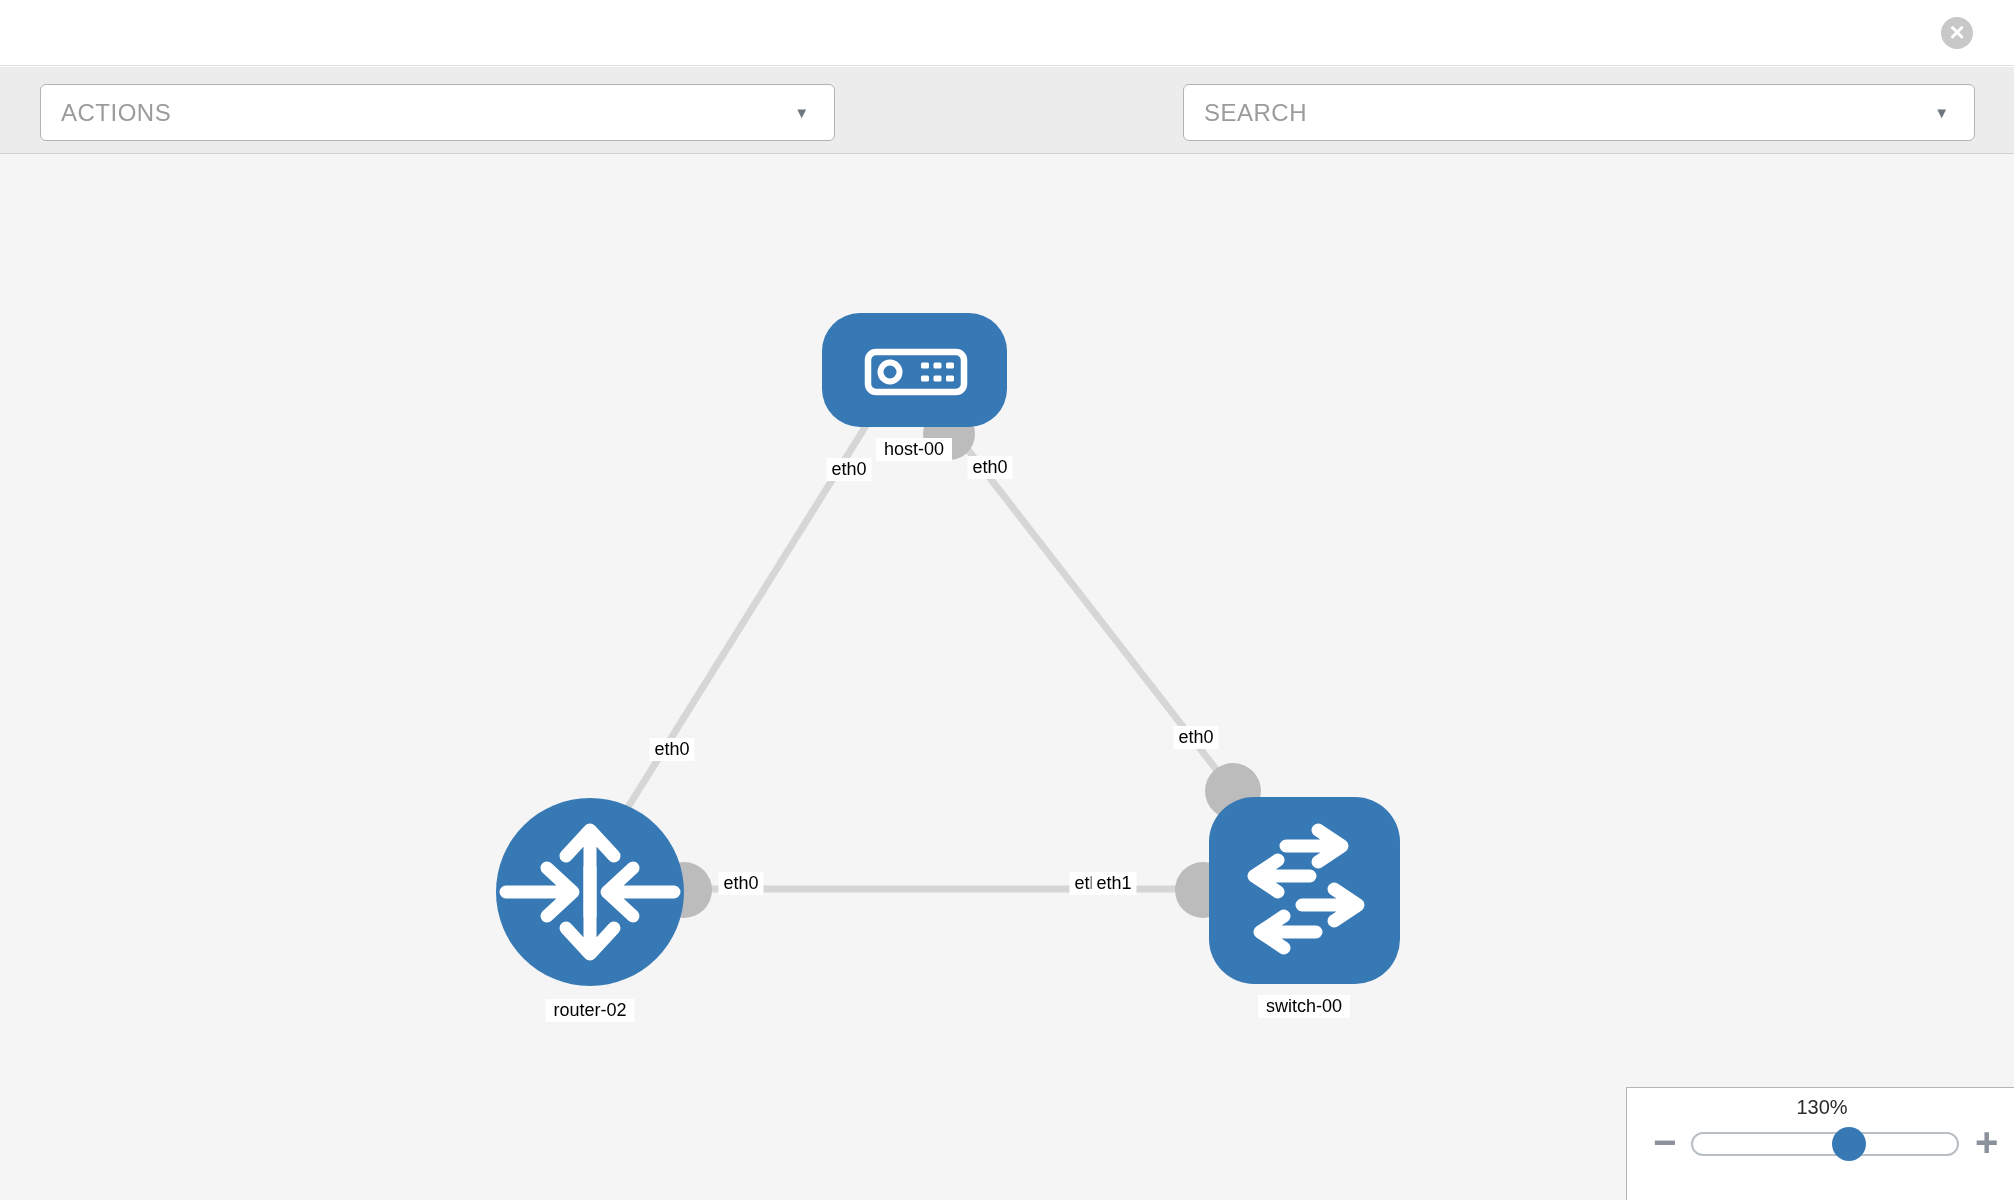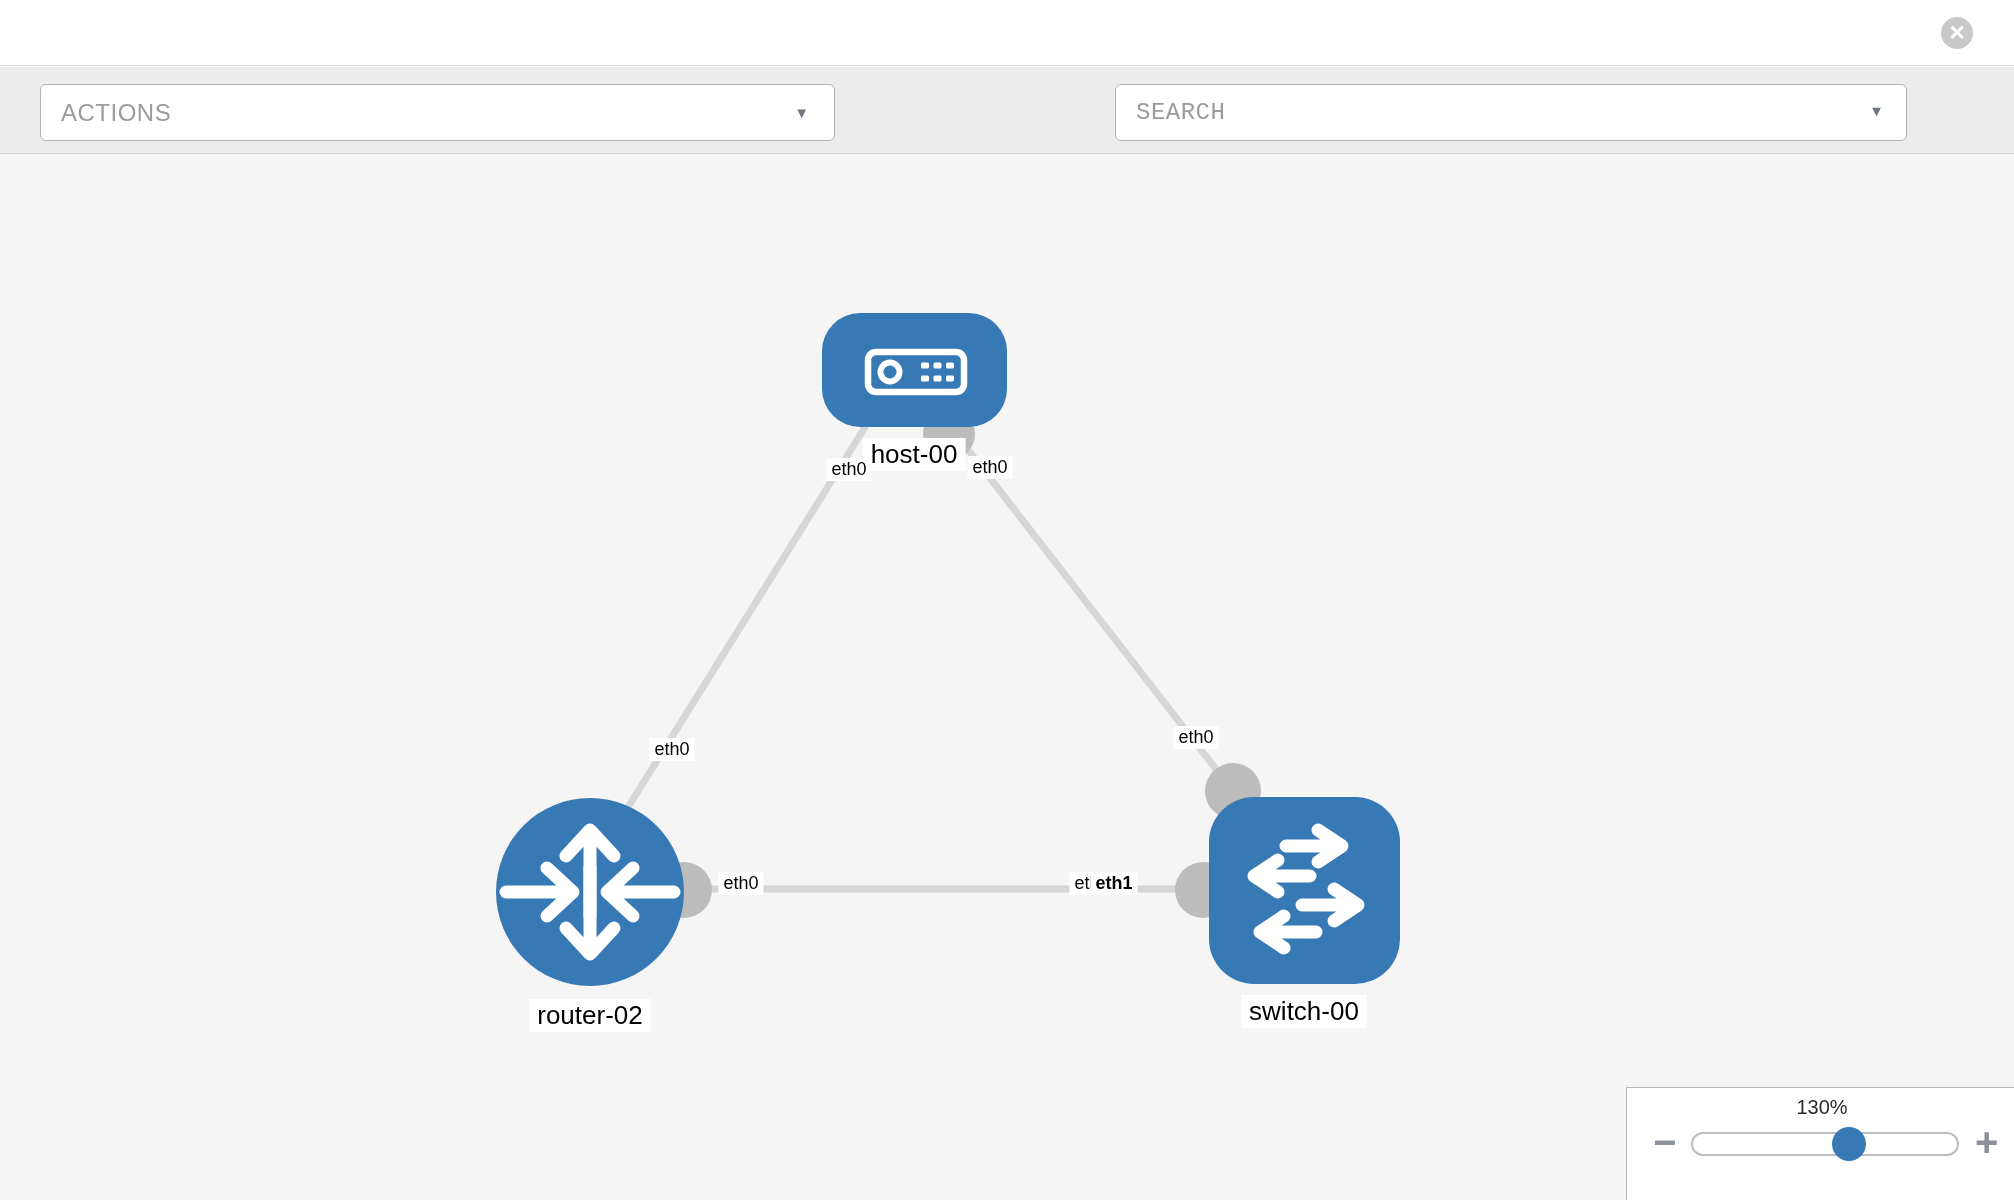--- a/index.html
+++ b/index.html
@@ -15,39 +15,39 @@
   .close-btn { position:absolute; left:1941px; top:17px; width:32px; height:32px;
                border-radius:50%; background:#c8c8c8; color:#ffffff; text-align:center;
                line-height:30px; font-size:26px; font-weight:700; cursor:pointer; }
 
   
   .toolbar { position:absolute; left:0; top:67px; width:2014px; height:87px;
              background:#ececec; border-bottom:1px solid #d2d2d2; z-index:10; }
   .select-box { position:absolute; top:17px; height:57px; background:#ffffff;
                 border:1px solid #b3b3b3; border-radius:6px; }
   .select-actions { left:40px;  width:795px; }
-  .select-search  { left:1115px; width:792px;font-family:Liberation Mono, monospace; }
+  .select-search  { left:1183px; width:792px; }
   .select-label { position:absolute; left:20px; top:0; line-height:55px;
                   font-size:24px; color:#9b9b9b; letter-spacing:0.5px; }
   .select-caret { position:absolute; right:25px; top:0; line-height:55px;
                   font-size:15px; color:#6e7780; }
   .tool-icon { position:absolute; cursor:pointer; }
   .icon-wrench { left:1046px; top:95px; width:36px; height:36px; }
   .icon-key    { left:1116px; top:97px; width:34px; height:34px; }
 
   
   .canvas { position:absolute; left:0; top:154px; width:2014px; height:1046px;
             background:#f5f5f6; z-index:1; }
   .diagram-svg { position:absolute; left:0; top:0; width:2014px; height:1046px; }
 
   .chip { position:absolute; transform:translateX(-50%); background:#ffffff;
           color:#000000; white-space:nowrap; z-index:3; }
-  .node-label { font-size:26px; padding:1px 8px; }
+  .node-label { font-size:18px; padding:1px 8px; }
   .if-label   { font-size:18px; padding:1px 5px; }
-  .if-over    { z-index:4;font-weight:bold; }
+  .if-over    { z-index:4; }
 
   
   .zoom-panel { position:absolute; left:1626px; top:1087px; width:400px; height:125px;
                 background:#ffffff; border:1px solid #b0b6ba; z-index:20; }
   .zoom-level { position:absolute; left:0; top:8px; width:390px; text-align:center;
                 font-size:20px; color:#2b2b2b; }
   .zoom-minus, .zoom-plus { position:absolute; top:34px; font-size:40px; font-weight:700;
                 color:#8a919b; cursor:pointer; line-height:40px; }
   .zoom-minus { left:26px; }
   .zoom-plus  { left:348px; }

